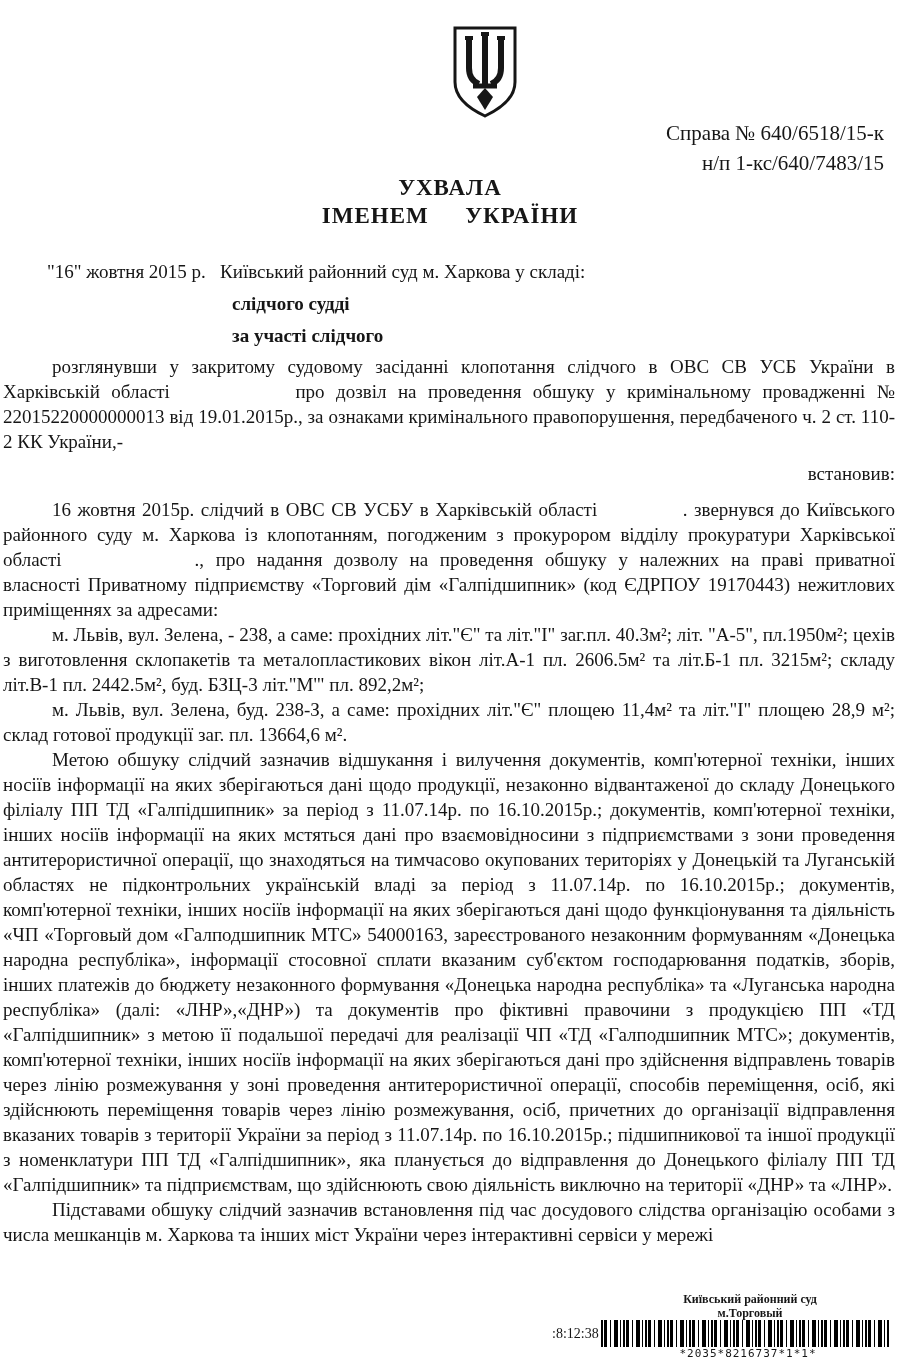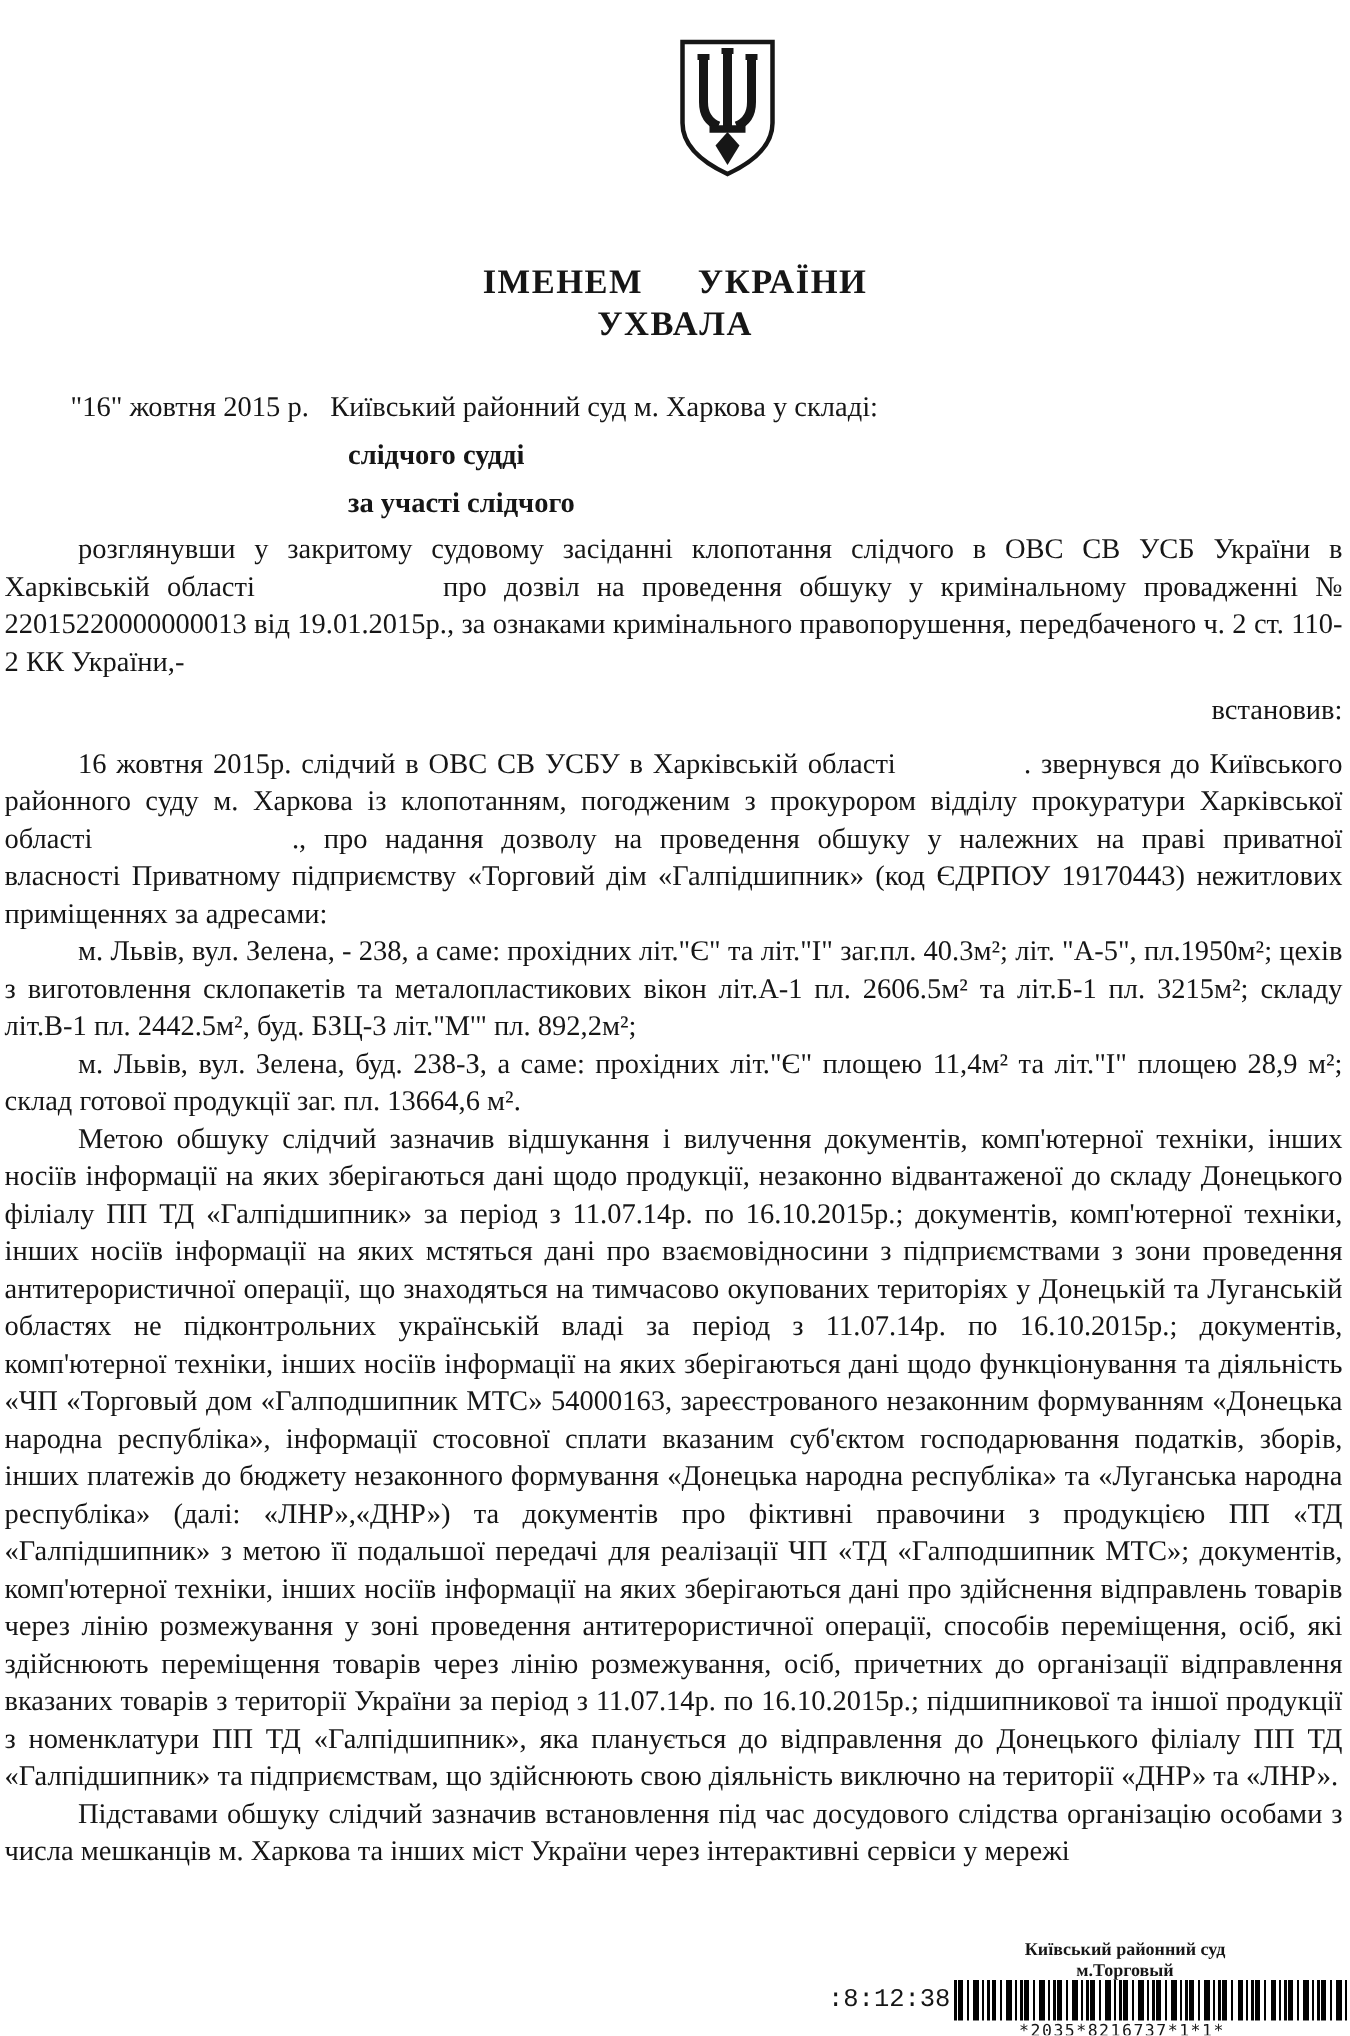--- a/index.html
+++ b/index.html
@@ -24,21 +24,21 @@
   .intro .first{padding-left:44px;}
   .intro .sub{padding-left:229px;font-weight:bold;}
   .p{margin:0;text-align:justify;text-indent:49px;font-family:Liberation Serif, serif;}
   .ustanovyv{margin:7px 0 11px 0;text-align:right;text-indent:0;}
   .stamp{
     position:absolute;top:1292px;left:600px;width:300px;text-align:center;
     font-family:Liberation Serif, serif;font-size:12px;line-height:14px;font-weight:600;
   }
   .barcode-row{position:absolute;top:1320px;left:552px;display:flex;align-items:center;}
   .timestamp{
-    font-family:Liberation Mono, monospace;font-size:17px;margin-right:2px;white-space:nowrap;
+    font-family:Liberation Serif, serif;font-size:14px;margin-right:2px;white-space:nowrap;
   }
   .barcode{
     width:288px;height:27px;
     background:repeating-linear-gradient(90deg,
       #000 0 2px,#fff 2px 3px,#000 3px 6px,#fff 6px 9px,
       #000 9px 10px,#fff 10px 13px,#000 13px 17px,#fff 17px 19px,
       #000 19px 20px,#fff 20px 22px);
   }
   .barcode-num{
     position:absolute;top:1347px;left:604px;width:288px;text-align:center;
@@ -55,24 +55,28 @@
       <path d="M5 2 H65 V56 Q65 76 35 90 Q5 76 5 56 Z" fill="none" stroke="#161616" stroke-width="3"></path>
       <path d="M19 12 V42 Q19 54 29 58" fill="none" stroke="#161616" stroke-width="6"></path>
       <path d="M51 12 V42 Q51 54 41 58" fill="none" stroke="#161616" stroke-width="6"></path>
       <path d="M35 8 V62" fill="none" stroke="#161616" stroke-width="6"></path>
       <path d="M23 60 H47" fill="none" stroke="#161616" stroke-width="5"></path>
       <path d="M35 62 L43 71 L35 84 L27 71 Z" fill="#161616"></path>
       <path d="M15 12 H23 M31 8 H39 M47 12 H55" fill="none" stroke="#161616" stroke-width="4"></path>
     </svg>
   </div>
 
+  <div class="case-block">
+    <div>Справа № 640/6518/15-к</div>
+    <div>н/п  1-кс/640/7483/15</div>
+  </div>
 
   <div class="titles">
+    <div>УХВАЛА</div>
     <div>ІМЕНЕМ  УКРАЇНИ</div>
-    <div>УХВАЛА</div>
   </div>
 
   <div class="content">
     <div class="intro">
       <div class="first">"16" жовтня 2015 р.  Київський районний суд м. Харкова у складі:</div>
       <div class="sub">слідчого судді</div>
       <div class="sub">за участі слідчого</div>
     </div>
 
     <p class="p">розглянувши у закритому судовому засіданні клопотання слідчого в ОВС СВ УСБ України в Харківській області       про дозвіл на проведення обшуку у кримінальному провадженні № 22015220000000013 від 19.01.2015р., за ознаками кримінального правопорушення, передбаченого ч. 2 ст. 110-2 КК України,-</p>

